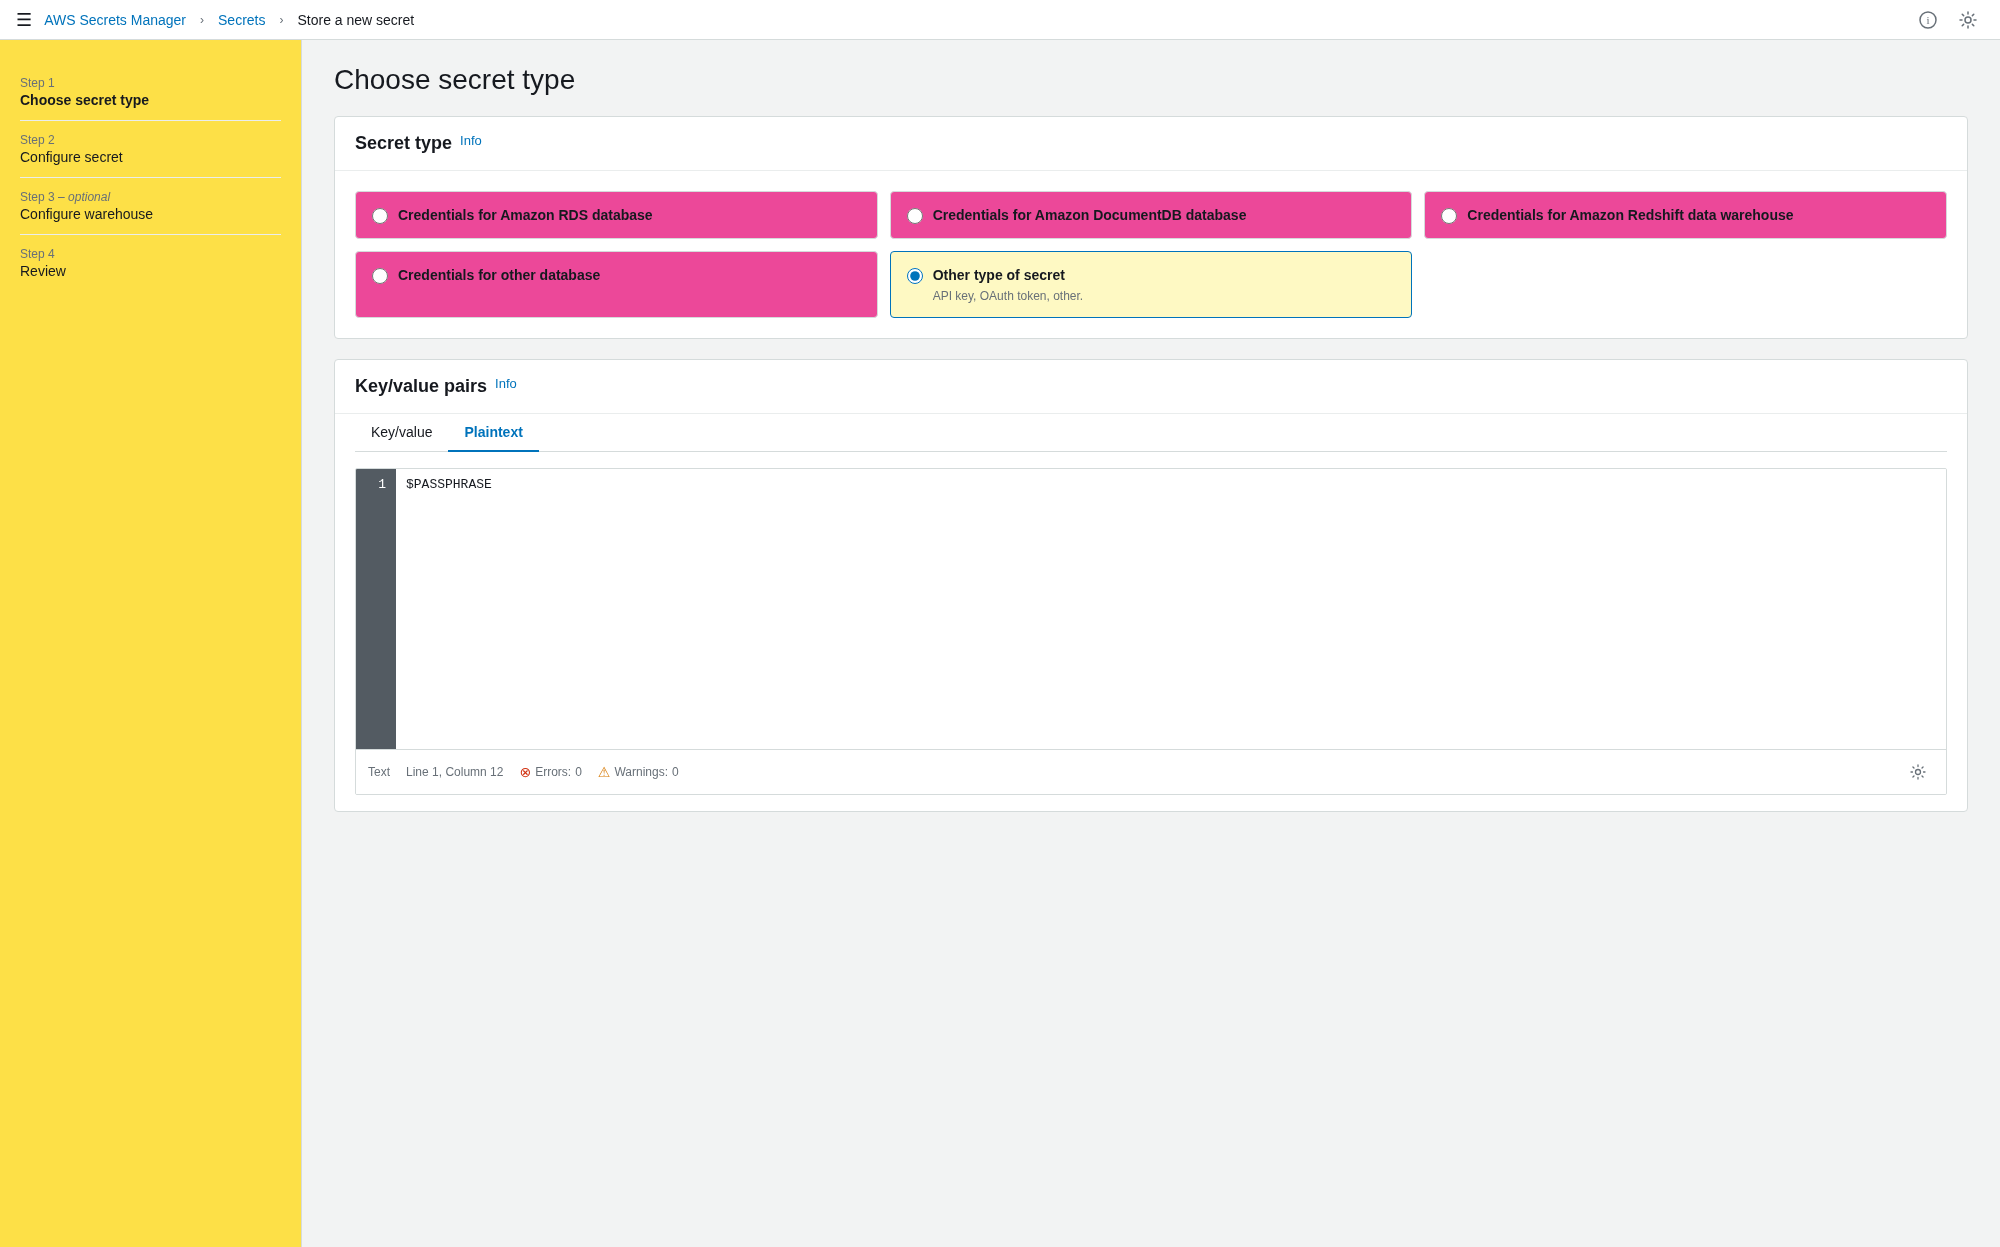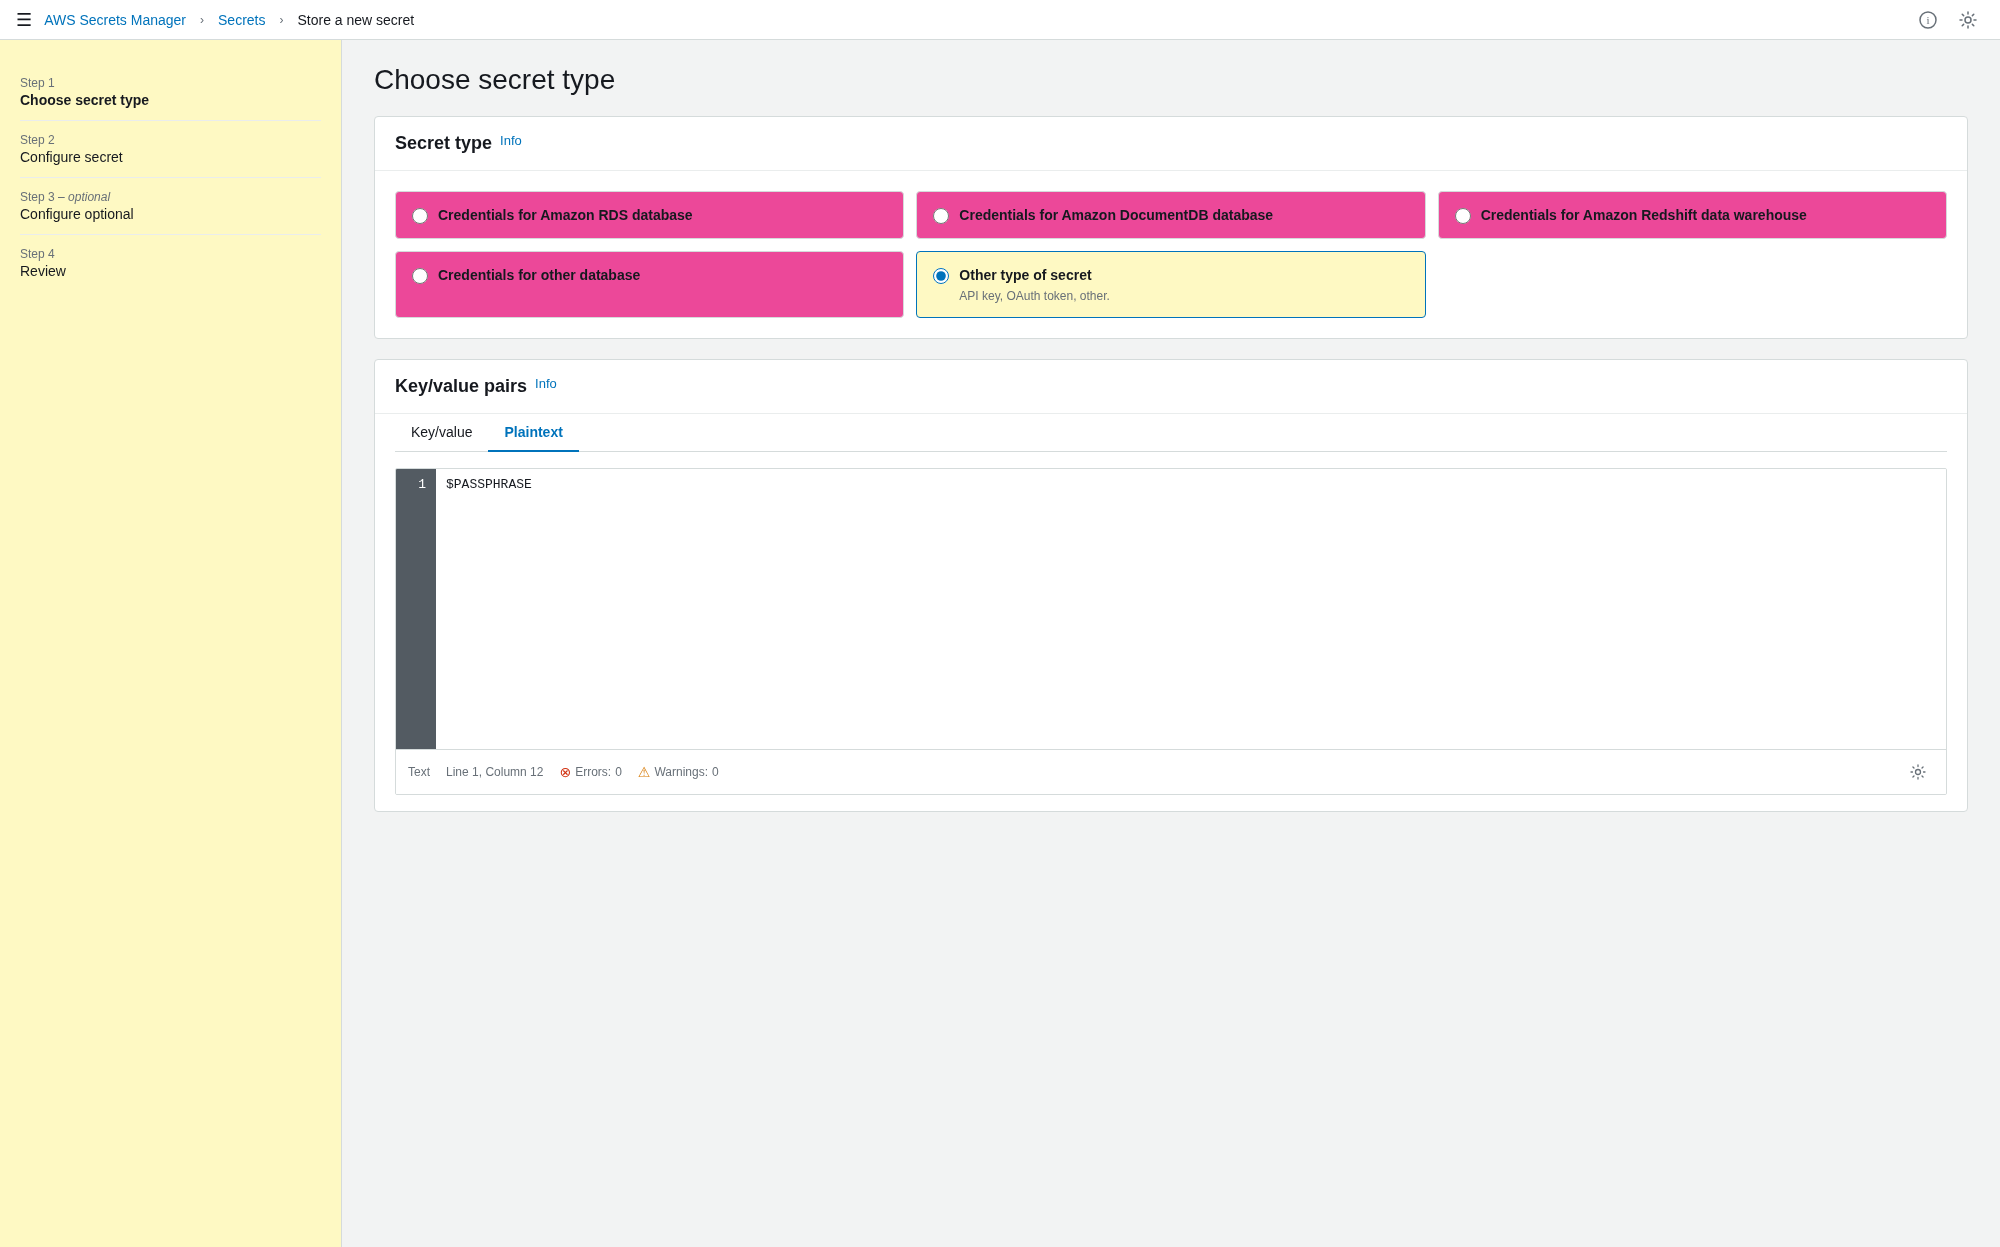--- a/index.html
+++ b/index.html
@@ -61,22 +61,22 @@
       height: 32px;
       border-radius: 4px;
     }
 
     .layout {
       display: flex;
       min-height: calc(1247px - 40px);
     }
 
     .sidebar {
-      width: 342px;
-      background: #fef9c3;
+      width: 302px;
+      background: #fde047;
       border-right: 1px solid #d5dbdb;
       padding: 24px 20px;
       flex-shrink: 0;
     }
     .step-item {
       padding: 12px 0;
       border-bottom: 1px solid #eaeded;
     }
     .step-item:last-child { border-bottom: none; }
     .step-label {
@@ -307,21 +307,21 @@
     </div>
     <div class="step-item">
       <div class="step-label">Step 2</div>
       <div class="step-name-inactive">Configure secret</div>
     </div>
     <div class="step-item">
       <div class="step-label">
         <span>Step 3</span>
         <span class="optional"> – <em>optional</em></span>
       </div>
-      <div class="step-name-inactive">Configure optional</div>
+      <div class="step-name-inactive">Configure warehouse</div>
     </div>
     <div class="step-item">
       <div class="step-label">Step 4</div>
       <div class="step-name-inactive">Review</div>
     </div>
   </aside>
 
   <main class="main-content">
     <h1 class="page-title">Choose secret type</h1>
 

